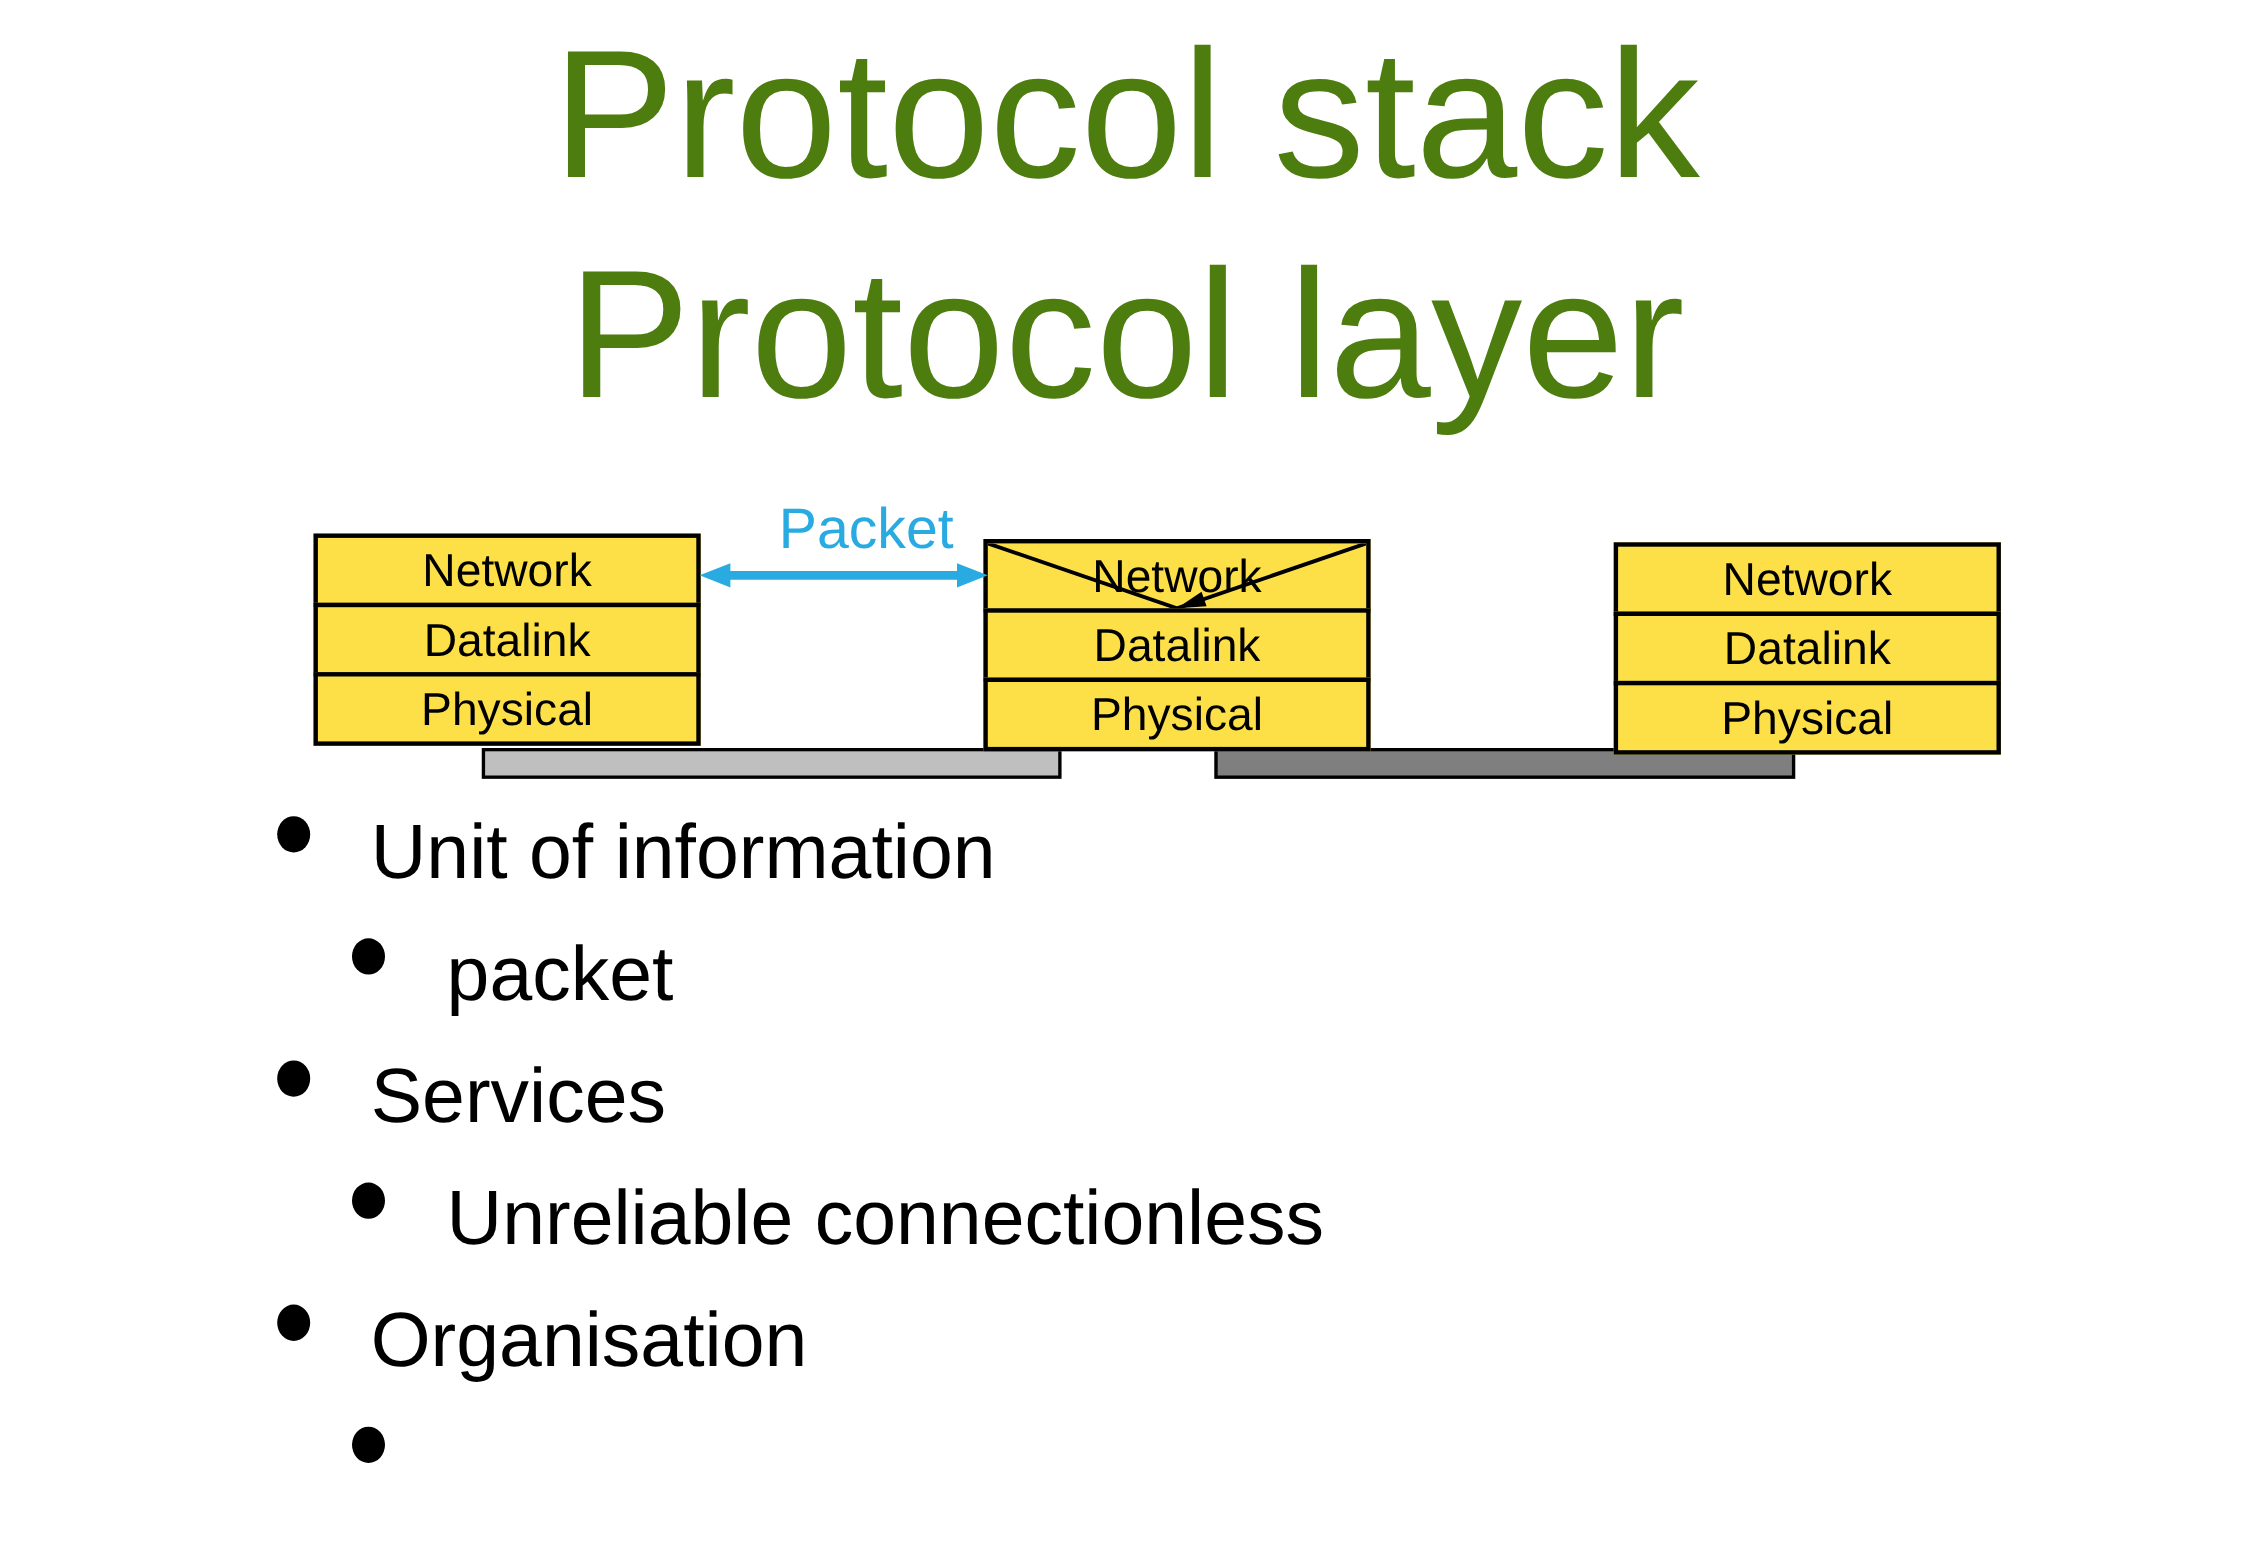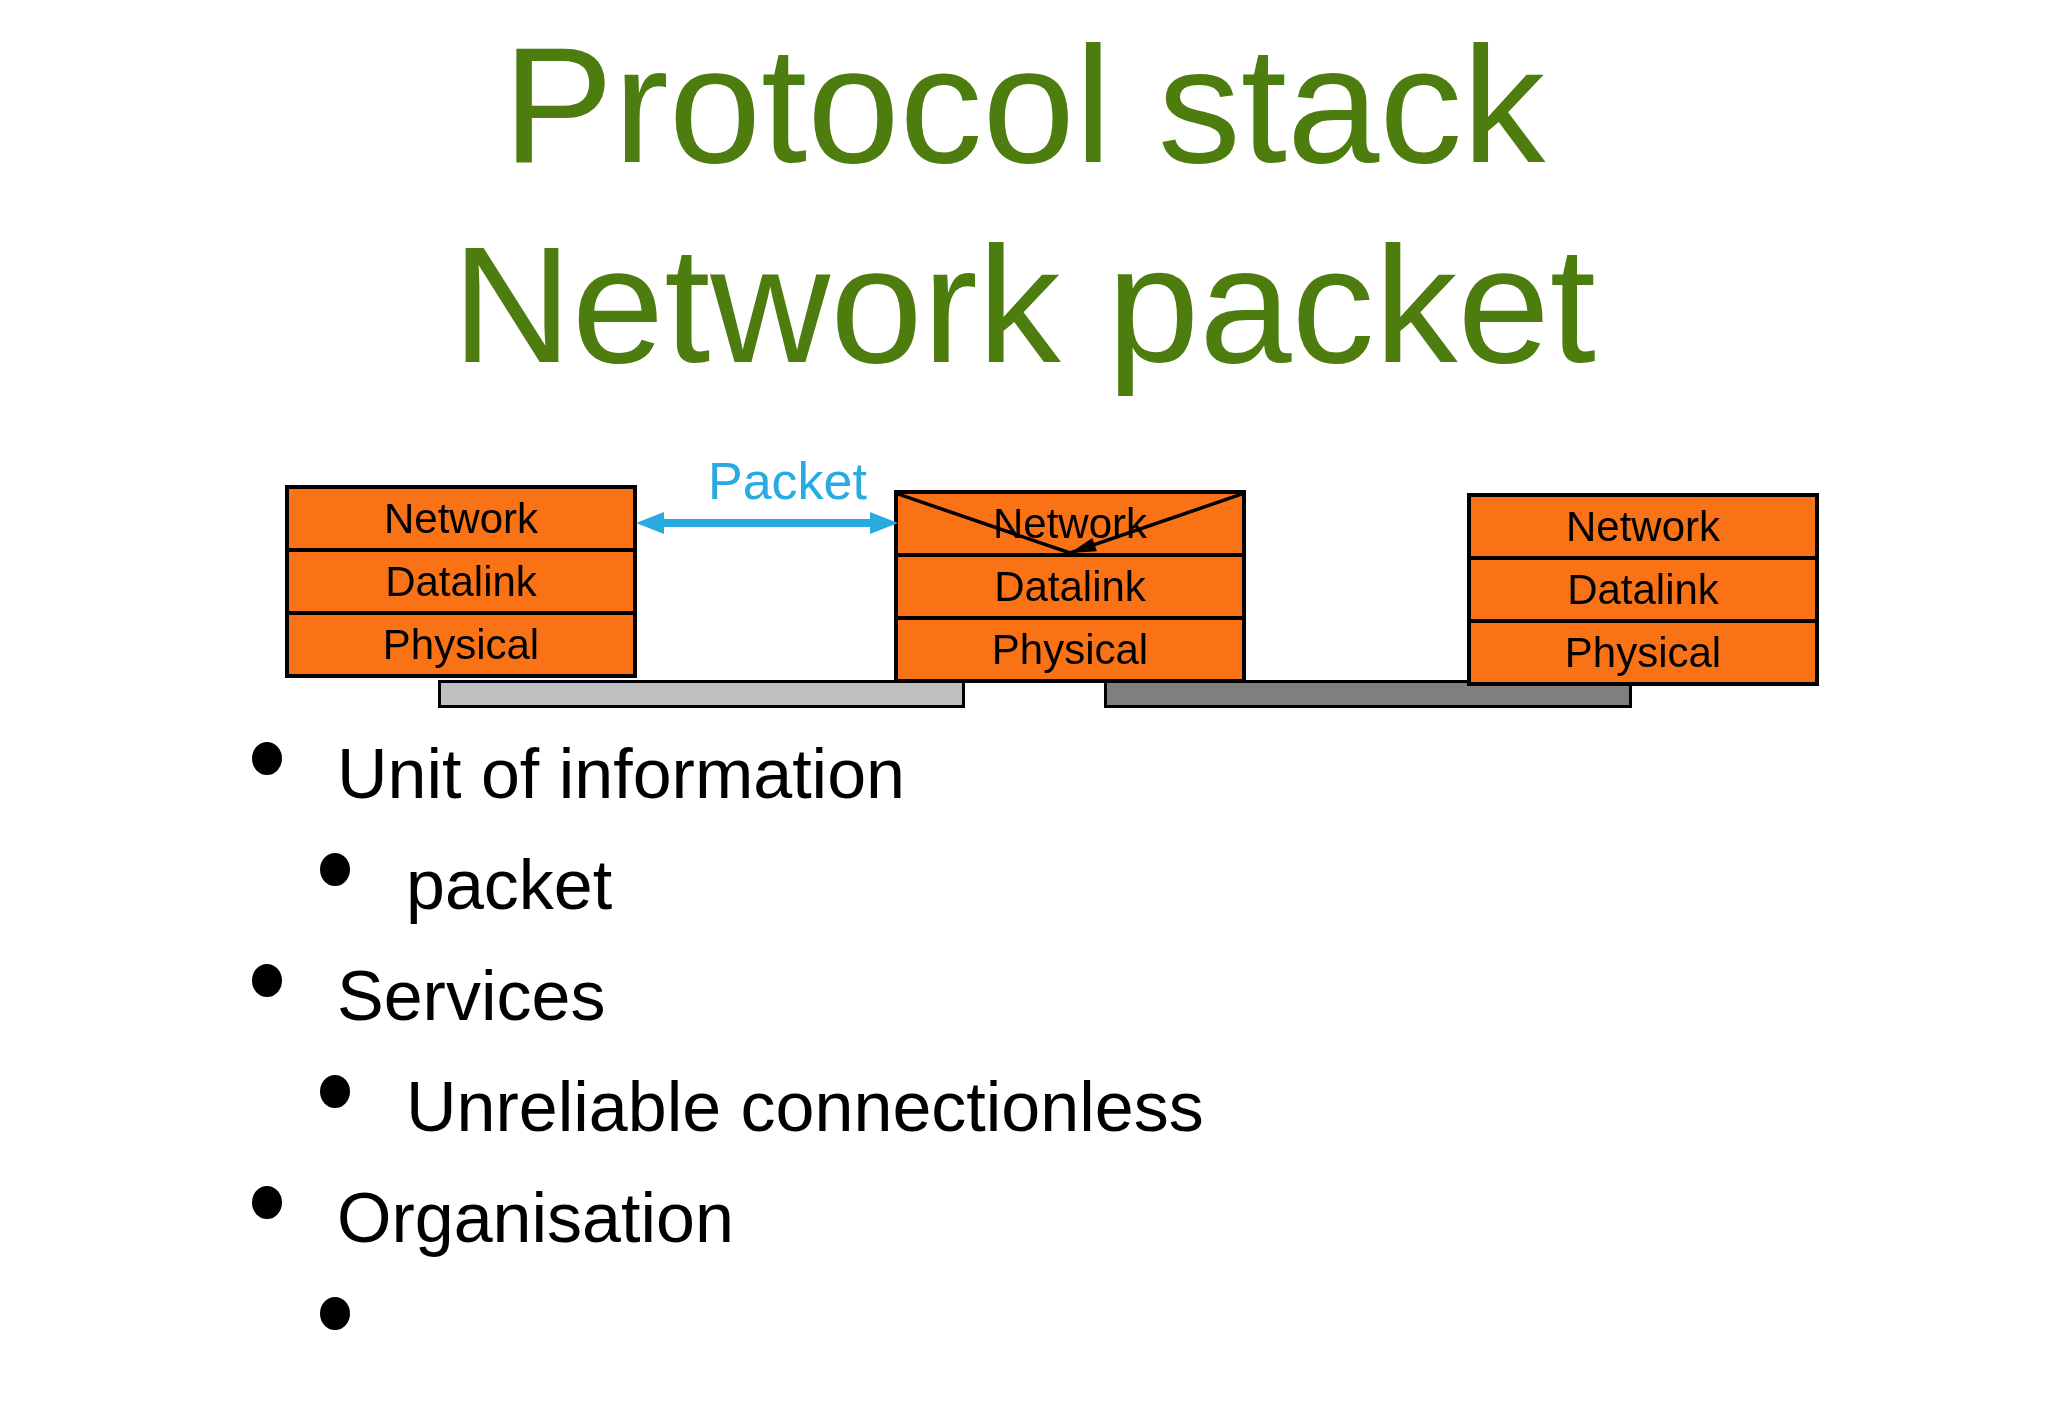--- a/index.html
+++ b/index.html
@@ -31,21 +31,21 @@
   }
   .bar-light{left:438px;width:527px;background:#BFBFBF;}
   .bar-dark{left:1104px;width:528px;background:#7F7F7F;}
 
   .stack{position:absolute;width:352px;z-index:1;}
   .layer{
     position:relative;
     box-sizing:border-box;
     height:67px;
     border:4px solid #000;
-    background:#f97316;
+    background:#fde047;
     display:flex;align-items:center;justify-content:center;
     font-size:42px;
     line-height:1;
   }
   .layer + .layer{margin-top:-4px;}
   .stack-1{left:285px;top:485px;}
   .stack-2{left:894px;top:490px;}
   .stack-3{left:1467px;top:493px;}
   .layer .lbl{position:relative;z-index:2;}
   .envelope{
@@ -98,21 +98,21 @@
   .b-row-4{top:1178px;}
   .b-row-5{top:1289px;}
 </style>
 </head>
 <body>
 
 <div class="slide">
 
   <div class="title">
     <div>Protocol stack</div>
-    <div>Network packet</div>
+    <div>Protocol layer</div>
   </div>
 
   <div class="bar bar-light"></div>
   <div class="bar bar-dark"></div>
 
   <div class="stack stack-1">
     <div class="layer">
       <span class="lbl">Network</span>
     </div>
     <div class="layer">

